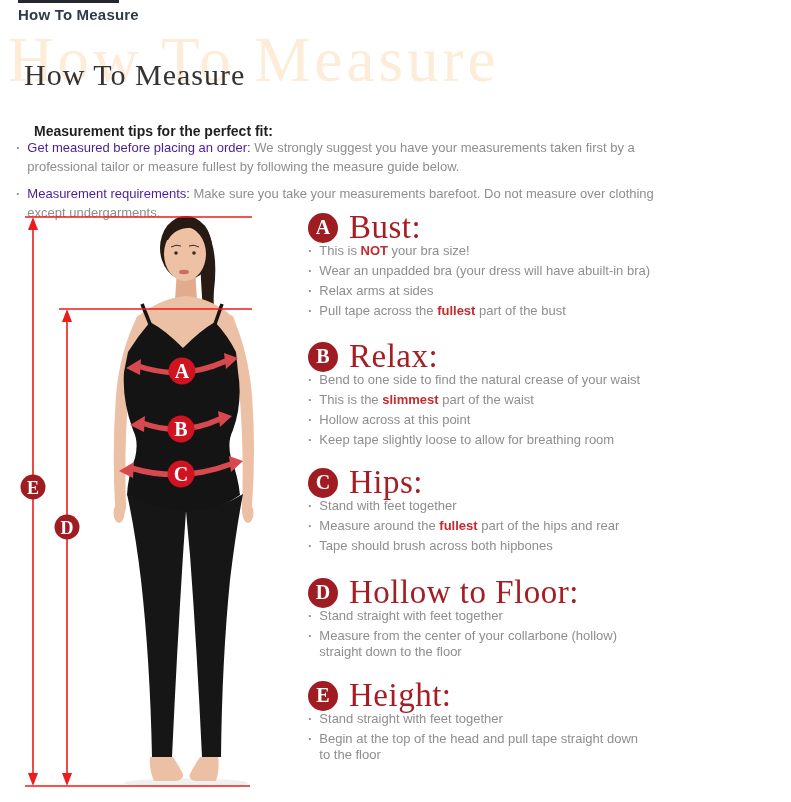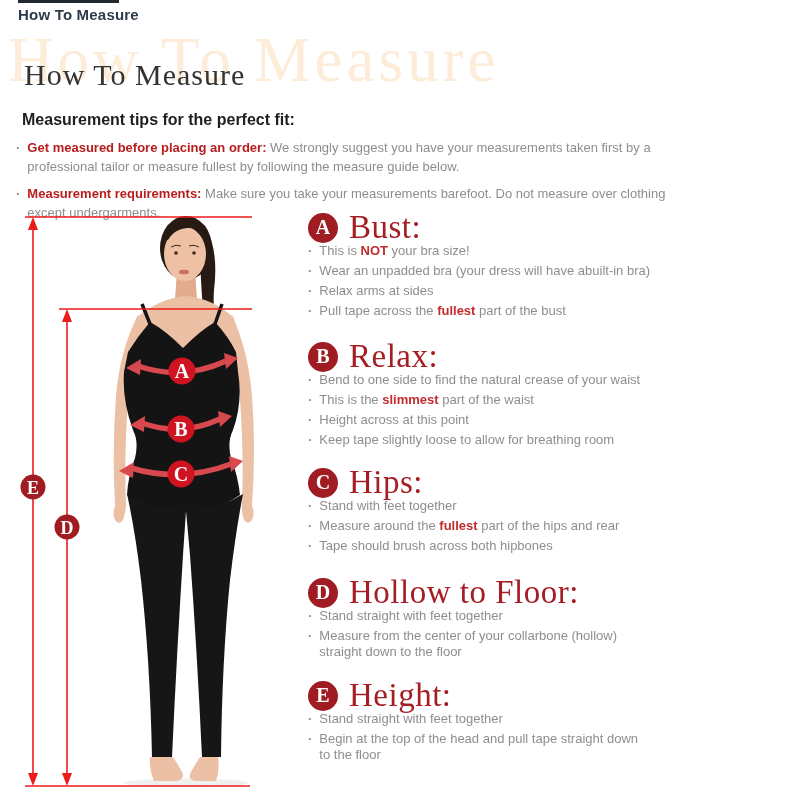--- a/index.html
+++ b/index.html
@@ -13,29 +13,29 @@
   }
   .watermark{
     position:absolute;left:8px;top:24px;font-family:"Liberation Serif",serif;
     font-size:63px;color:#fcecd8;white-space:nowrap;letter-spacing:4px;font-weight:normal;margin:0;
   }
   .main-heading{
     position:absolute;left:24px;top:58px;font-family:"Liberation Serif",serif;
     font-size:30px;font-weight:normal;color:#333;margin:0;letter-spacing:1px;
   }
   .tips-heading{
-    position:absolute;left:18px;top:107px;font-size:16px;font-weight:bold;color:#1f1f1f;margin:4px;
+    position:absolute;left:18px;top:107px;font-size:14px;font-weight:bold;color:#1f1f1f;margin:16px;
   }
   .tips-list{position:absolute;left:16px;top:138px;width:680px;margin:0;padding:0;list-style:none;}
   .tips-list li{display:flex;font-size:13px;line-height:19px;color:#8e8e8e;margin-bottom:8px;max-width:680px;}
   ul.blist{margin:0;padding:0;list-style:none;}
   .blist li{display:flex;}
   .dot{color:#8e8e8e;margin-right:7px;font-weight:bold;flex:0 0 auto;}
   .n{color:inherit;text-align:right;}
-  .lead{font-weight:bold;color:#b91c1c;}
+  .lead{font-weight:normal;color:#4c1d95;}
   .hl{font-weight:bold;color:#c32b2e;margin-top:32px;}
   
   .sections{position:absolute;left:308px;top:0;width:483px;height:802px;}
   .sec{position:absolute;left:0;}
   .sec-head{display:flex;align-items:center;height:31px;}
   .badge{
     width:30px;height:30px;border-radius:50%;background:#9e1c22;color:#fff;
     font-family:"Liberation Serif",serif;font-size:20px;font-weight:bold;
     display:flex;align-items:center;justify-content:center;flex:0 0 auto;
   }
@@ -192,21 +192,21 @@
           <li>
             <span class="dot">·</span>
             <span><span class="n">Bend to one side to find the natural crease of your waist</span></span>
           </li>
           <li>
             <span class="dot">·</span>
             <span><span class="n">This is the </span><span class="hl">slimmest</span><span class="n"> part of the waist</span></span>
           </li>
           <li>
             <span class="dot">·</span>
-            <span><span class="n">Height across at this point</span></span>
+            <span><span class="n">Hollow across at this point</span></span>
           </li>
           <li>
             <span class="dot">·</span>
             <span><span class="n">Keep tape slightly loose to allow for breathing room</span></span>
           </li>
         </ul>
     </section>
 
     <section class="sec sec-c">
       <div class="sec-head">

